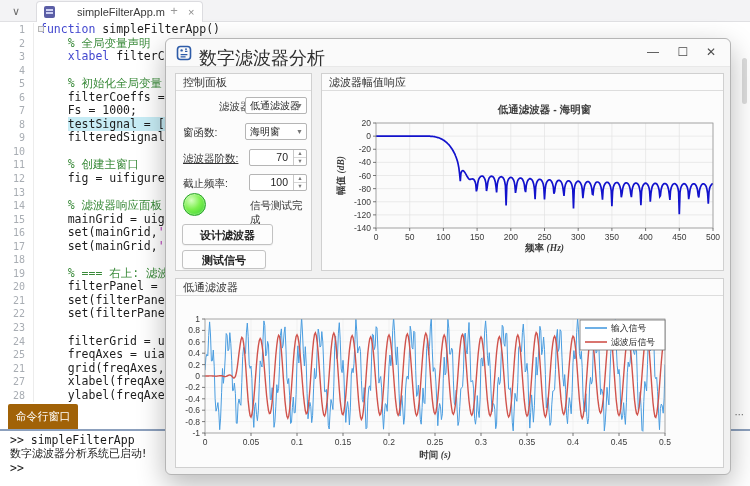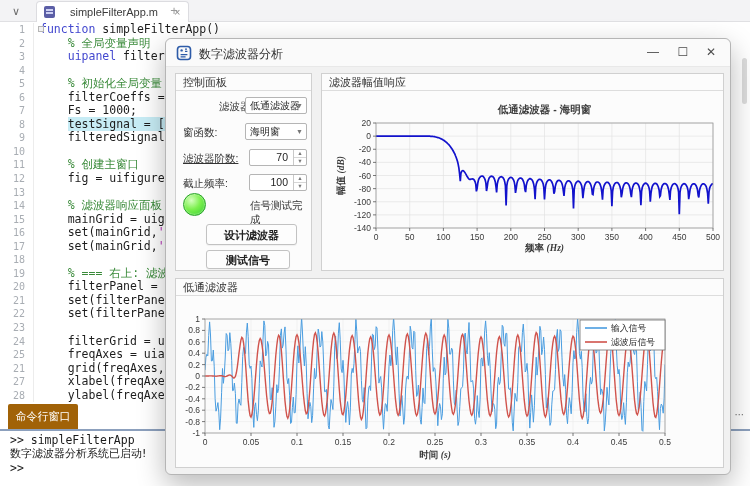--- a/index.html
+++ b/index.html
@@ -3,21 +3,21 @@
 <meta charset="utf-8">
 <style>
   * { margin:0; padding:0; box-sizing:border-box; }
   html,body { width:750px; height:486px; overflow:hidden; }
   body { font-family:"Liberation Sans","DejaVu Sans",sans-serif; background:#fff; }
   #screen { position:relative; width:750px; height:486px; background:#fff; overflow:hidden; }
 
   
   .tabbar { position:absolute; left:0; top:0; width:750px; height:22px; background:#f3f3f5; border-bottom:1px solid #e0e0e3; }
   .tab-chevron { position:absolute; left:8px; top:3px; width:16px; height:16px; color:#6a6a6a; font-size:11px; line-height:16px; text-align:center; cursor:pointer; }
-  .edit-tab { position:absolute; left:36px; top:1px; height:21px; background:#ffffff; border:1px solid #dcdce0; border-bottom:none; border-radius:4px 4px 0 0; display:flex; align-items:center; padding:0 7px; gap:15px; }
+  .edit-tab { position:absolute; left:36px; top:1px; height:21px; background:#ffffff; border:1px solid #dcdce0; border-bottom:none; border-radius:4px 4px 0 0; display:flex; align-items:center; padding:0 7px; gap:22px; }
   .file-ic { width:11px; height:12px; background:#5b5ea6; border-radius:2px; position:relative; flex:0 0 auto; }
   .file-ic:after { content:""; position:absolute; left:2px; top:3px; width:7px; height:2px; background:#cdd0f2; box-shadow:0 3px 0 #cdd0f2; }
   .edit-tab .t-title { font-size:11px; color:#3a3a3a; white-space:nowrap; }
   .edit-tab .t-close { font-size:11px; color:#8b8b8b; cursor:pointer; padding:0 1px; }
   .tab-plus { position:absolute; left:165px; top:2px; width:18px; height:18px; color:#9a9a9a; font-size:13px; line-height:18px; text-align:center; cursor:pointer; }
 
   
   .code { position:absolute; left:0; top:23px; width:750px; height:381px; background:#fff; font-family:"DejaVu Sans Mono","Liberation Mono",monospace; font-size:11.5px; line-height:13.55px; overflow:hidden; }
   .cl { display:flex; height:13.55px; white-space:pre; }
   .ln { flex:0 0 34px; text-align:right; padding-right:8px; color:#a8adb3; font-size:10px; border-right:1px solid #ececec; }
@@ -34,41 +34,41 @@
   
   .cw-tab { position:absolute; left:8px; top:404px; width:70px; height:25px; background:#a16207; color:#ffffff; font-size:11px; display:flex; align-items:center; justify-content:center; cursor:pointer; border-radius:2px 2px 0 0; }
   .cw-divider { position:absolute; left:0; top:429px; width:750px; height:2px; background:#8ca0bd; }
   .splitter-dots { position:absolute; left:731px; top:409px; width:18px; height:12px; color:#707070; font-size:10px; letter-spacing:1px; text-align:center; cursor:row-resize; }
   .cw-body { position:absolute; left:10px; top:433px; width:740px; height:53px; font-family:"DejaVu Sans Mono","Liberation Mono",monospace; font-size:11.5px; line-height:14px; color:#1a1a1a; cursor:text; }
 
   
   .dialog { position:absolute; left:165px; top:38px; width:566px; height:437px; background:#f1f1f1; border:1px solid #b5b5b5; border-radius:6px; box-shadow:0 10px 28px rgba(0,0,0,.28); }
   .titlebar { position:absolute; left:0; top:0; width:100%; height:28px; background:#fafafa; border-bottom:1px solid #e8e8e8; border-radius:6px 6px 0 0; }
   .titlebar .app-ic { position:absolute; left:10px; top:6px; width:16px; height:16px; }
-  .titlebar .d-title { position:absolute; left:33px; top:7px; font-size:12px; color:#303030; }
+  .titlebar .d-title { position:absolute; left:33px; top:7px; font-size:18px; color:#303030; }
   .win-btn { position:absolute; top:0; width:30px; height:27px; text-align:center; line-height:27px; font-size:12px; color:#4c4c4c; cursor:pointer; }
   .wb-min { right:62px; } .wb-max { right:32px; } .wb-close { right:4px; }
 
   .panel { position:absolute; background:#fcfcfc; border:1px solid #d0d0d0; }
   .panel-title { height:17px; line-height:17px; padding-left:7px; font-size:11px; color:#333; border-bottom:1px solid #ddd; }
   .p-control { left:9px; top:34px; width:137px; height:198px; }
   .p-freq { left:155px; top:34px; width:403px; height:198px; }
   .p-signal { left:9px; top:239px; width:549px; height:190px; }
 
   .ctl-label { position:absolute; font-size:10.5px; color:#333; white-space:nowrap; }
   .dropdown { position:absolute; width:62px; height:17px; background:#fff; border:1px solid #b5b5b5; border-radius:2px; font-size:10px; color:#222; line-height:15px; padding-left:4px; cursor:pointer; overflow:hidden; }
   .dropdown .dd-caret { position:absolute; right:3px; top:0; font-size:7px; color:#777; line-height:15px; }
   .spinner { position:absolute; width:58px; height:17px; background:#fff; border:1px solid #b5b5b5; border-radius:2px; font-size:10.5px; color:#222; }
   .spin-val { position:absolute; left:0; top:0; right:15px; bottom:0; text-align:right; line-height:15px; padding-right:3px; }
   .spin-btns { position:absolute; right:0; top:0; width:13px; height:100%; border-left:1px solid #c9c9c9; display:flex; flex-direction:column; }
   .spin-btns span { flex:1; font-size:5.5px; color:#777; text-align:center; line-height:7px; cursor:pointer; }
   .spin-btns span:first-child { border-bottom:1px solid #d6d6d6; }
   .lamp { position:absolute; left:7px; top:119px; width:23px; height:23px; border-radius:50%; background:radial-gradient(circle at 35% 30%, #d6ffc0 0%, #7cf04e 45%, #2ecb2e 100%); border:1px solid #29a329; box-shadow:inset 0 0 2px rgba(255,255,255,.8); }
   .status-txt { position:absolute; left:74px; top:125px; font-size:10.5px; color:#333;font-family:Liberation Mono, monospace; }
-  .ctl-btn { position:absolute; background:#fdfdfd; border:1px solid #c2c2c2; border-radius:3px; font-size:11px; font-weight:bold; color:#222; text-align:center; cursor:pointer; box-shadow:0 1px 1px rgba(0,0,0,.05);margin-left:24px; }
+  .ctl-btn { position:absolute; background:#fdfdfd; border:1px solid #c2c2c2; border-radius:3px; font-size:11px; font-weight:bold; color:#222; text-align:center; cursor:pointer; box-shadow:0 1px 1px rgba(0,0,0,.05); }
   .btn-design { left:6px; top:150px; width:91px; height:21px; line-height:20px; }
   .btn-test { left:6px; top:176px; width:84px; height:19px; line-height:18px; }
 
   svg text { font-family:"Liberation Sans","DejaVu Sans",sans-serif; }
 </style>
 </head>
 <body>
 
 <div id="screen">
 
@@ -78,21 +78,21 @@
       <span class="file-ic"></span>
       <span class="t-title">simpleFilterApp.m</span>
       <span class="t-close">×</span>
     </div>
     <div class="tab-plus">+</div>
   </div>
 
   <div class="code" id="code-lines">
       <div class="cl"><span class="ln">1</span><span class="ct"><span class="tk-kw">function </span><span class="tk-pl">simpleFilterApp()</span></span></div>
       <div class="cl"><span class="ln">2</span><span class="ct"><span class="tk-pl">    </span><span class="tk-cm">% 全局变量声明</span></span></div>
-      <div class="cl"><span class="ln">3</span><span class="ct"><span class="tk-pl">    </span><span class="tk-kw">uipanel</span><span class="tk-pl"> filterCoeffs Fs testSignal filteredSignal</span></span></div>
+      <div class="cl"><span class="ln">3</span><span class="ct"><span class="tk-pl">    </span><span class="tk-kw">xlabel</span><span class="tk-pl"> filterCoeffs Fs testSignal filteredSignal</span></span></div>
       <div class="cl"><span class="ln">4</span><span class="ct"></span></div>
       <div class="cl"><span class="ln">5</span><span class="ct"><span class="tk-pl">    </span><span class="tk-cm">% 初始化全局变量</span></span></div>
       <div class="cl"><span class="ln">6</span><span class="ct"><span class="tk-pl">    filterCoeffs = [];</span></span></div>
       <div class="cl"><span class="ln">7</span><span class="ct"><span class="tk-pl">    Fs = 1000;</span></span></div>
       <div class="cl"><span class="ln">8</span><span class="ct"><span class="tk-pl">    </span><span class="tk-hl">testSignal = [];</span></span></div>
       <div class="cl"><span class="ln">9</span><span class="ct"><span class="tk-pl">    filteredSignal = [];</span></span></div>
       <div class="cl"><span class="ln">10</span><span class="ct"></span></div>
       <div class="cl"><span class="ln">11</span><span class="ct"><span class="tk-pl">    </span><span class="tk-cm">% 创建主窗口</span></span></div>
       <div class="cl"><span class="ln">12</span><span class="ct"><span class="tk-pl">    fig = uifigure(</span><span class="tk-st">'Name'</span><span class="tk-pl">,</span><span class="tk-st">'数字滤波器分析'</span><span class="tk-pl">);</span></span></div>
       <div class="cl"><span class="ln">13</span><span class="ct"></span></div>

